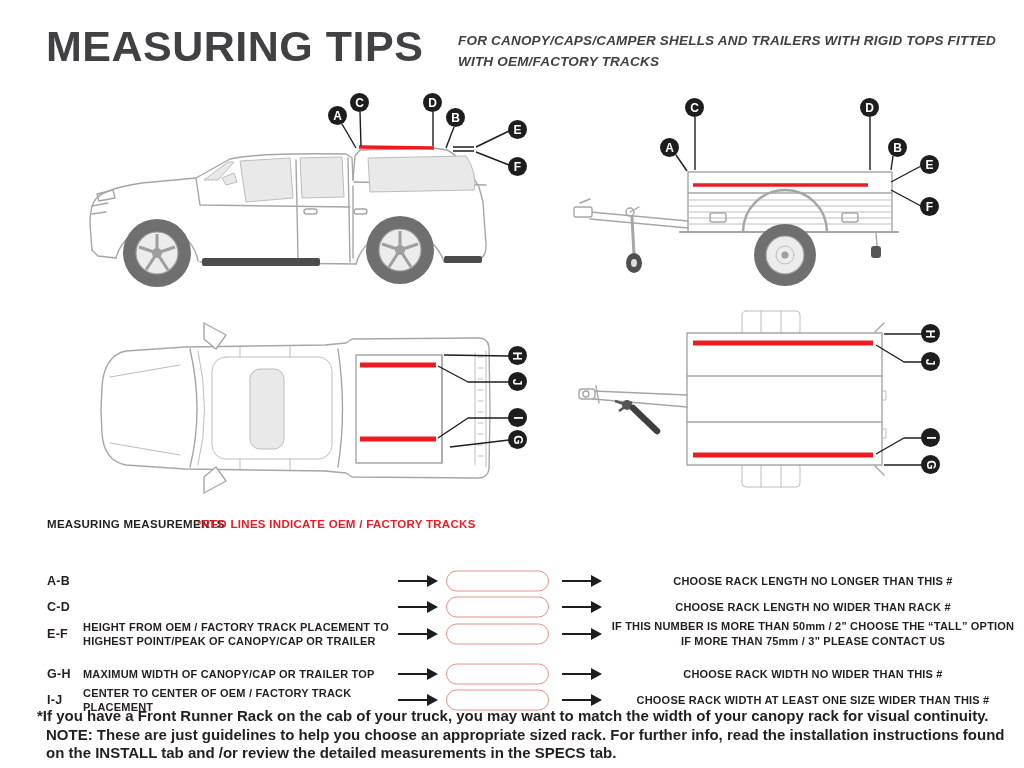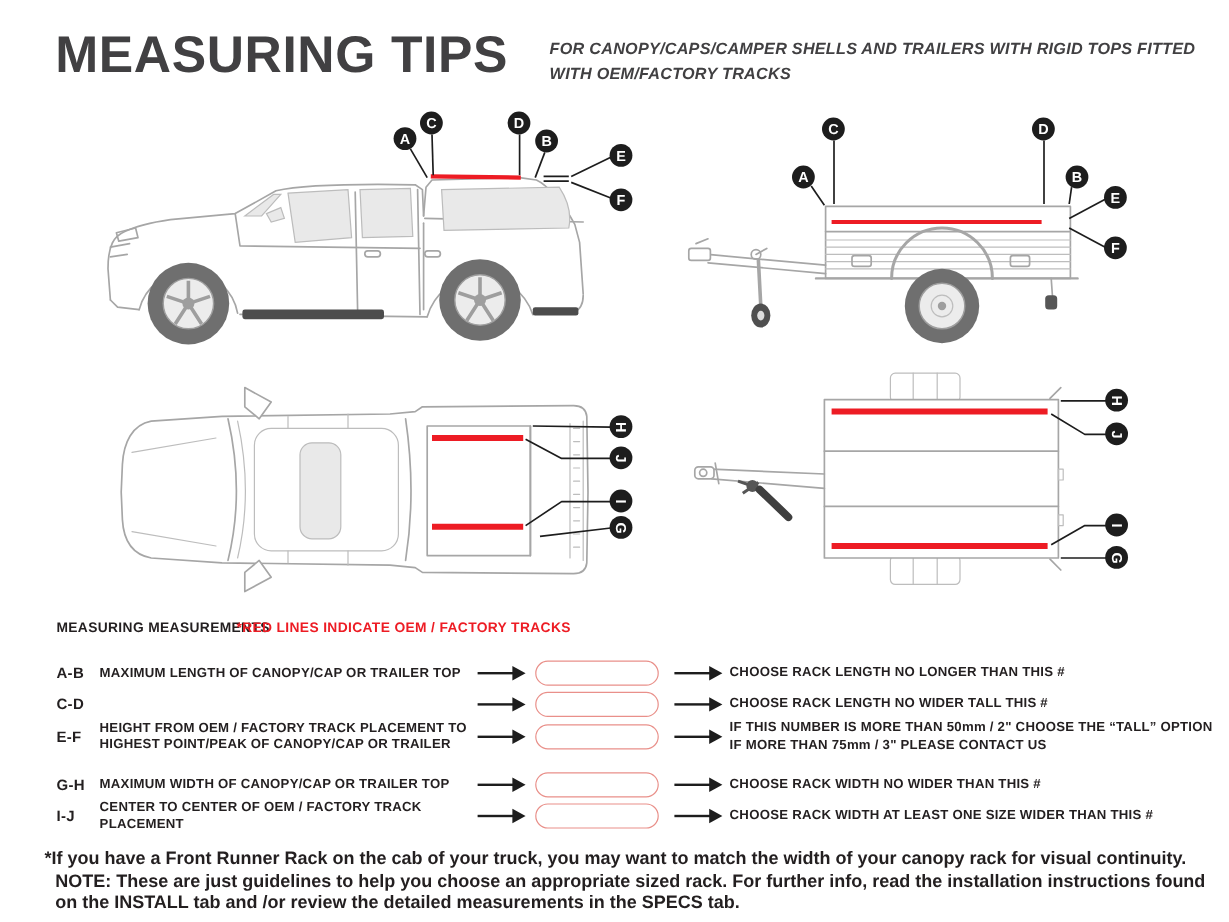--- a/index.html
+++ b/index.html
@@ -32,27 +32,27 @@
   .hub{fill:#9e9e9e;}
   
   .badge{position:absolute;width:19px;height:19px;border-radius:50%;background:var(--dark);
          display:flex;align-items:center;justify-content:center;}
   .badge-letter{color:#fff;font-size:12px;font-weight:700;line-height:1;}
   .rot .badge-letter{transform:rotate(90deg);}
   
   .sec-title{position:absolute;left:47px;top:518px;font-size:11.5px;font-weight:700;letter-spacing:.3px;}
   .sec-note{position:absolute;left:197px;top:518px;font-size:11.5px;font-weight:700;
             letter-spacing:.3px;color:var(--accent-red);text-align:right;}
-  .mrow{position:absolute;left:0;width:1024px;}
+  .mrow{position:absolute;left:0;width:1024px;margin-top:20px;}
   .mrow>*{position:absolute;top:50%;transform:translateY(-50%);}
   .mkey{left:47px;font-size:12.5px;font-weight:700;letter-spacing:.3px;}
   .mdesc{left:83px;width:312px;font-size:11px;font-weight:700;letter-spacing:.2px;
          line-height:1.3;white-space:pre-line;}
   .mresult{left:608px;width:410px;font-size:11px;font-weight:700;letter-spacing:.2px;
-           line-height:1.35;white-space:pre-line;}
+           line-height:1.35;white-space:pre-line;text-align:center;}
   .arrow{width:40px;height:12px;}
   .arrow.a1{left:398px;}
   .arrow.a2{left:562px;}
   .arrow::before{content:'';position:absolute;left:0;top:4.75px;width:30px;height:2.6px;background:var(--dark);}
   .arrow::after{content:'';position:absolute;right:0;top:0;border-left:11px solid var(--dark);
                 border-top:6px solid transparent;border-bottom:6px solid transparent;}
   .pill{left:446px;width:103px;height:21px;border:1.6px solid var(--pill-red);
         border-radius:12px;background:#fff;box-sizing:border-box;}
   
   .footnote{position:absolute;left:37px;top:707px;width:960px;font-size:15px;font-weight:700;
@@ -291,33 +291,32 @@
     <div class="badge rot" style="left:346px;top:150px">
         <span class="badge-letter">G</span>
       </div>
   </div>
 
   <div class="sec-title">MEASURING MEASUREMENTS</div>
   <div class="sec-note">*RED LINES INDICATE OEM / FACTORY TRACKS</div>
 
   <div class="mrow" style="top:549px;height:24px">
     <div class="mkey">A-B</div>
-    <div class="mdesc">MAXIMUM  LENGTH OF CANOPY/CAP OR TRAILER TOP</div>
     <div class="arrow a1"></div>
     <div class="pill"></div>
     <div class="arrow a2"></div>
     <div class="mresult">CHOOSE RACK LENGTH NO LONGER THAN THIS #</div>
   </div>
 
   <div class="mrow" style="top:575px;height:24px">
     <div class="mkey">C-D</div>
     <div class="arrow a1"></div>
     <div class="pill"></div>
     <div class="arrow a2"></div>
-    <div class="mresult">CHOOSE RACK LENGTH NO WIDER TALL THIS #</div>
+    <div class="mresult">CHOOSE RACK LENGTH NO WIDER THAN RACK #</div>
   </div>
 
   <div class="mrow" style="top:596px;height:36px">
     <div class="mkey">E-F</div>
     <div class="mdesc">HEIGHT FROM OEM / FACTORY TRACK PLACEMENT TO
 HIGHEST POINT/PEAK OF CANOPY/CAP OR TRAILER</div>
     <div class="arrow a1"></div>
     <div class="pill"></div>
     <div class="arrow a2"></div>
     <div class="mresult">IF THIS NUMBER IS MORE THAN 50mm / 2" CHOOSE THE “TALL” OPTION

